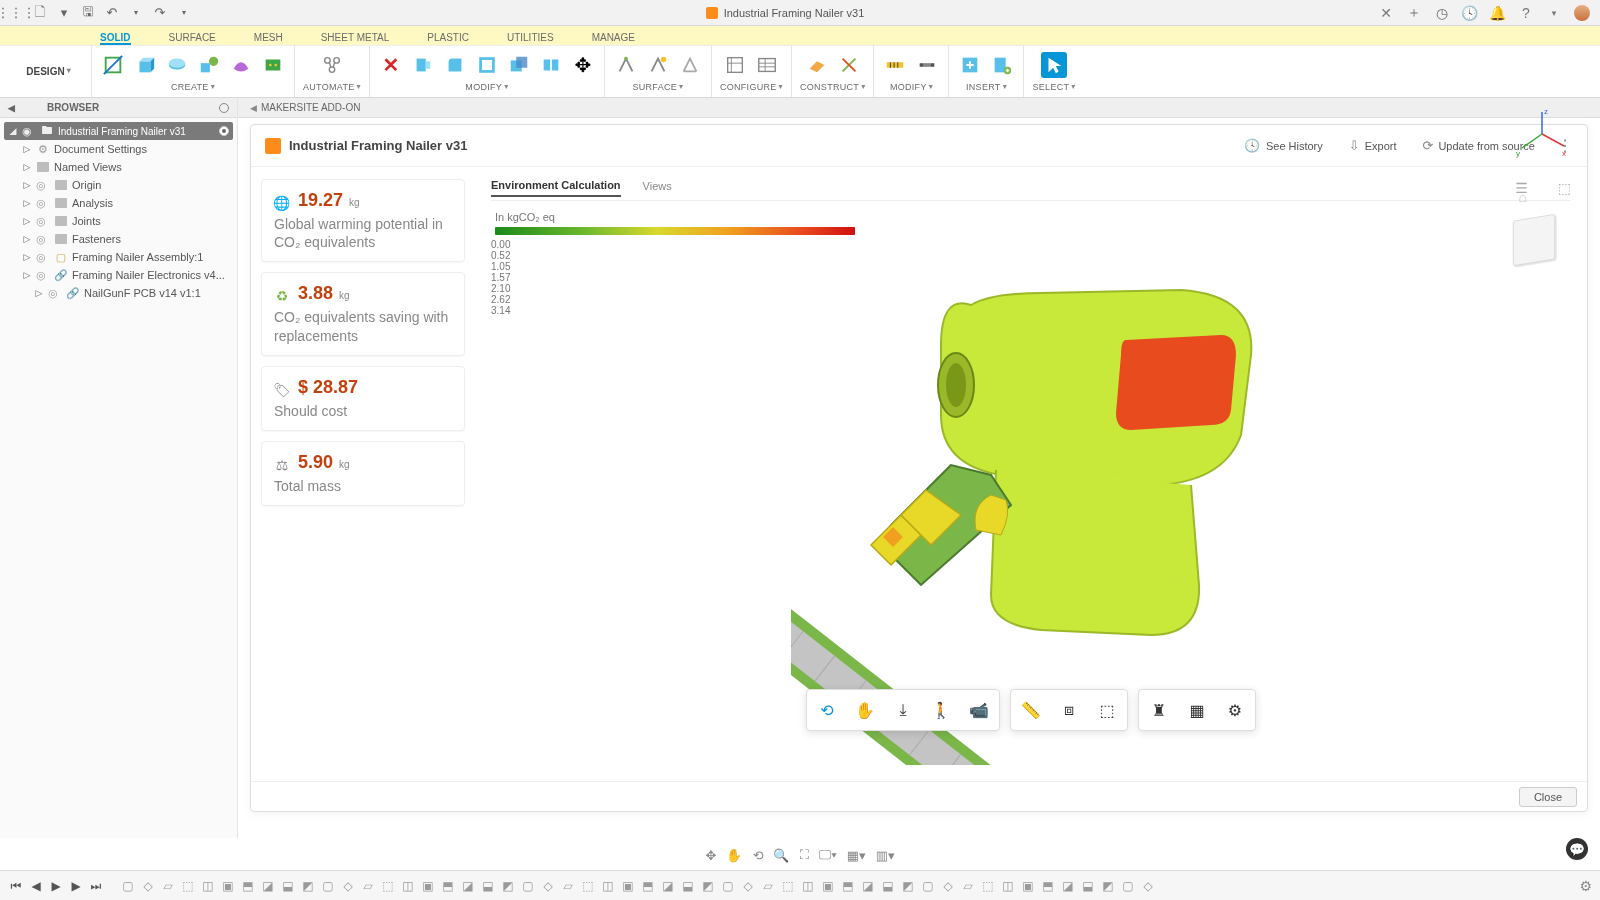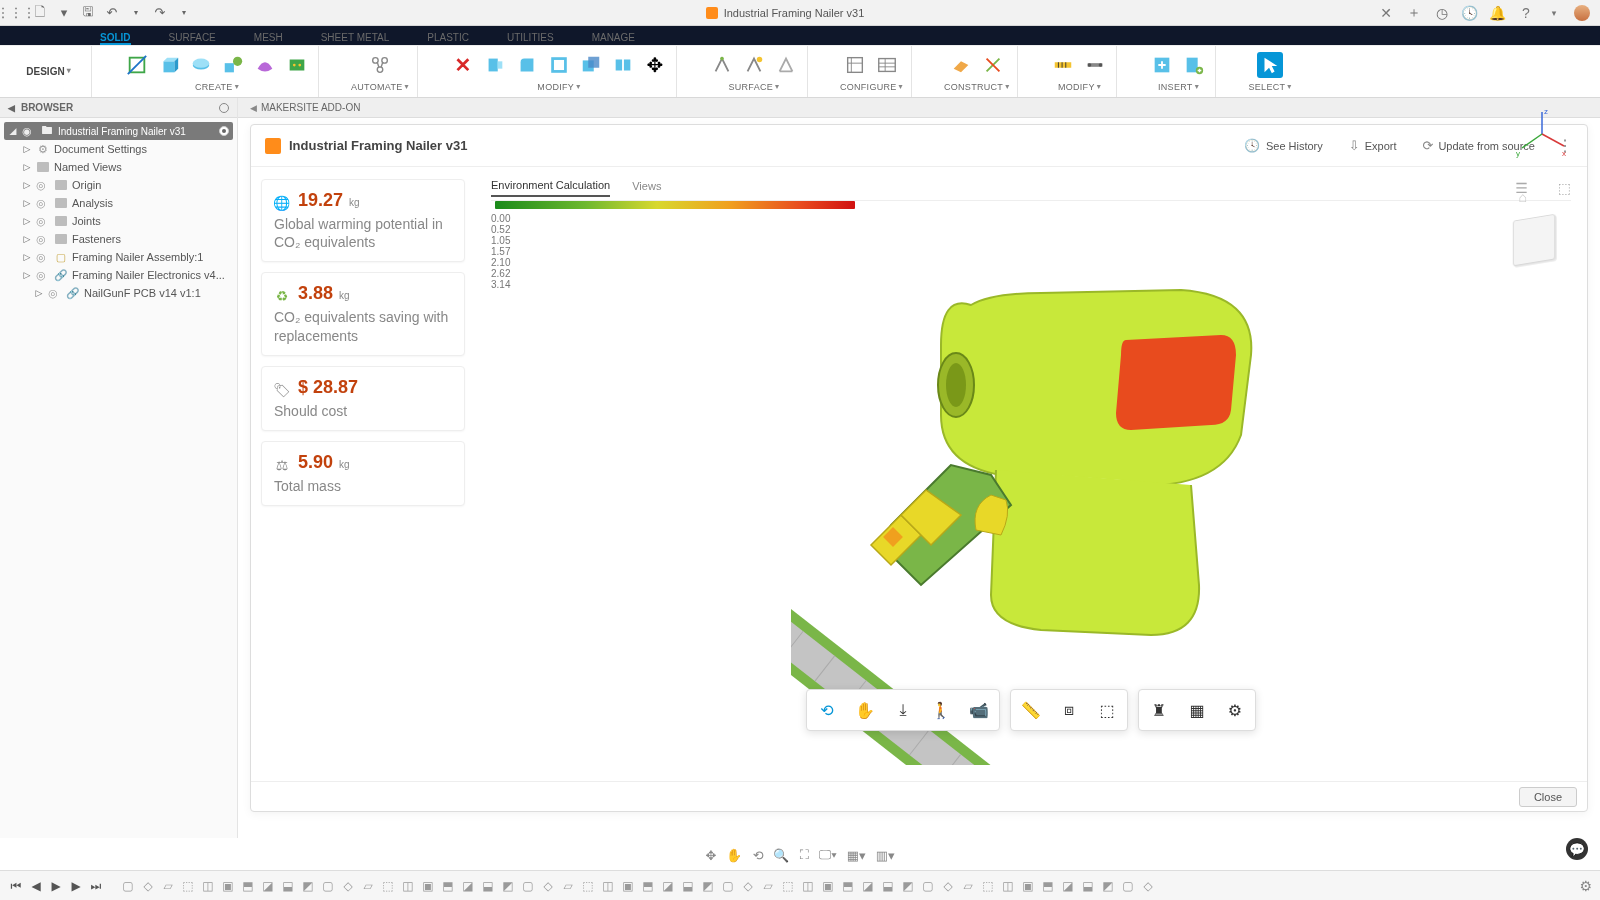--- a/index.html
+++ b/index.html
@@ -9,26 +9,26 @@
 .titlebar { height: 26px; background: #f2f2f2; display: flex; align-items: center; font-size: 11px; color: #555; border-bottom: 1px solid #d8d8d8; }
 .titlebar .left-icons { display: flex; gap: 8px; padding-left: 8px; align-items: center; }
 .titlebar .left-icons span { width: 16px; height: 16px; display: inline-flex; align-items: center; justify-content: center; color: #666; font-size: 13px; cursor: pointer; }
 .titlebar .center { flex: 1; text-align: center; display: flex; align-items: center; justify-content: center; gap: 6px; }
 .titlebar .center .cube { width: 12px; height: 12px; background: #ff8c1a; display: inline-block; border-radius: 2px; }
 .titlebar .right-icons { display: flex; gap: 12px; padding-right: 10px; align-items: center; }
 .titlebar .right-icons span { width: 16px; height: 16px; color: #777; font-size: 14px; cursor: pointer; display:inline-flex; align-items:center; justify-content:center;}
 .avatar { width: 20px; height: 20px; border-radius: 50%; background: linear-gradient(#e8b080,#c77040); }
 
 
-.ribbon-tabs { height: 20px; background: #0f172a; display: flex; align-items: flex-end; padding-left: 100px; gap: 38px; font-size: 10px; color: #6a6a6a; border-bottom: 1px solid #eee; }
+.ribbon-tabs { height: 20px; background: #fef9c3; display: flex; align-items: flex-end; padding-left: 100px; gap: 38px; font-size: 10px; color: #6a6a6a; border-bottom: 1px solid #eee; }
 .ribbon-tabs .tab { cursor: pointer; padding-bottom: 2px; }
 .ribbon-tabs .tab.active { color: #0696d7; border-bottom: 2px solid #0696d7; padding-bottom: 0; font-weight: 600; }
 
 
-.ribbon { height: 52px; background: #fff; display: flex; align-items: stretch; border-bottom: 1px solid #d8d8d8; padding-left: 6px; gap: 24px; }
+.ribbon { height: 52px; background: #fff; display: flex; align-items: stretch; border-bottom: 1px solid #d8d8d8; padding-left: 6px; }
 .design-btn { width: 86px; display: flex; align-items: center; justify-content: center; font-size: 10px; font-weight: 600; color: #444; border-right: 1px solid #e4e4e4; cursor: pointer; }
 .rgroup { display: flex; flex-direction: column; align-items: center; padding: 2px 8px 0 8px; border-right: 1px solid #e4e4e4; }
 .rgroup .icons { display: flex; gap: 6px; align-items: center; height: 34px; }
 .rgroup .label { font-size: 9px; color: #6a6a6a; letter-spacing: .3px; }
 .ricon { width: 26px; height: 26px; display: inline-flex; align-items: center; justify-content: center; font-size: 18px; cursor: pointer; border-radius: 3px; }
 .ricon svg { width: 22px; height: 22px; }
 .ricon.sel { background: #0696d7; }
 .caret::after { content: "▾"; font-size: 8px; color: #888; margin-left: 2px; position: relative; top: -1px; }
 
 
@@ -74,21 +74,21 @@
 .card .cicon.gray{color:#888;}
 .card .val { font-size: 18px; font-weight: 600; color: #c2410c; }
 .card .unit { font-size: 10px; color: #888; }
 .card .desc { font-size: 14px; color: #888; margin-top: 4px; line-height: 1.3; }
 .feedback { margin-top: auto; text-align: center; font-size: 10px; color: #888; padding: 10px; }
 .feedback a { color: #2a7ab0; text-decoration: none; }
 
 .chartzone { flex: 1; position: relative; padding: 8px 16px 0 16px; overflow:hidden;}
 .subtabs { display: flex; gap: 22px; font-size: 11px; color: #888; height: 26px; align-items: center; border-bottom: 1px solid #eee; }
 .subtabs .st { cursor: pointer; padding-bottom: 4px; }
-.subtabs .st.active { color: #333; font-weight: 400; border-bottom: 2px solid #555; }
+.subtabs .st.active { color: #333; font-weight: 700; border-bottom: 2px solid #555; }
 .subtabs .spacer{flex:1;}
 .subtabs .tool{font-size:14px;color:#aaa;cursor:pointer;margin-left:8px;}
 
 .unitline { font-size: 11px; color: #777; margin: 10px 0 4px 4px; }
 .gradient { height: 8px; border-radius: 1px; background: linear-gradient(to right, #1a8a1a 0%, #6db82e 25%, #d8d82e 45%, #f0a01e 65%, #e84b1e 85%, #d01010 100%); margin: 0 4px; width: 360px; }
 .ticks { display: flex; width: 368px; font-size: 10px; color: #777; margin-top: 4px; justify-content: space-between; flex-direction: column; }
 
 .model { position: absolute; top: 62px; right: 0; bottom: 0; left: 80px; display:flex; align-items:center; justify-content:center; pointer-events:none;}
 .model svg { width: 560px; height: 520px; }
 
@@ -368,21 +368,21 @@
     </div>
     <div class="label caret">SELECT</div>
   </div>
 </div>
 
 <div class="main">
 
   <div class="browser">
     <div class="hdr">
       <span style="font-size:9px;">◀</span>
-      <span style="flex:1;margin-left:6px;">BROWSER</span>
+      <span style="flex:1;padding-left:32px;">BROWSER</span>
       <span class="dot"></span>
     </div>
     <div class="tree">
       <div class="trow root">
         <span class="tri">◢</span>
           <span class="eye">◉</span>
           <span class="ico">🖿</span>
         <span style="font-size:10px;white-space:nowrap;overflow:hidden;">Industrial Framing Nailer v31</span>
         <span class="radio"></span>
       </div>
@@ -514,20 +514,21 @@
         </div>
 
         <div class="chartzone">
           <div class="subtabs">
             <span class="st active">Environment Calculation</span>
             <span class="st">Views</span>
             <span class="spacer"></span>
             <span class="tool">☰</span>
             <span class="tool">⬚</span>
           </div>
+          <div class="unitline">In kgCO₂ eq</div>
           <div class="gradient"></div>
           <div class="ticks">
             <span>0.00</span>
             <span>0.52</span>
             <span>1.05</span>
             <span>1.57</span>
             <span>2.10</span>
             <span>2.62</span>
             <span>3.14</span>
           </div>

